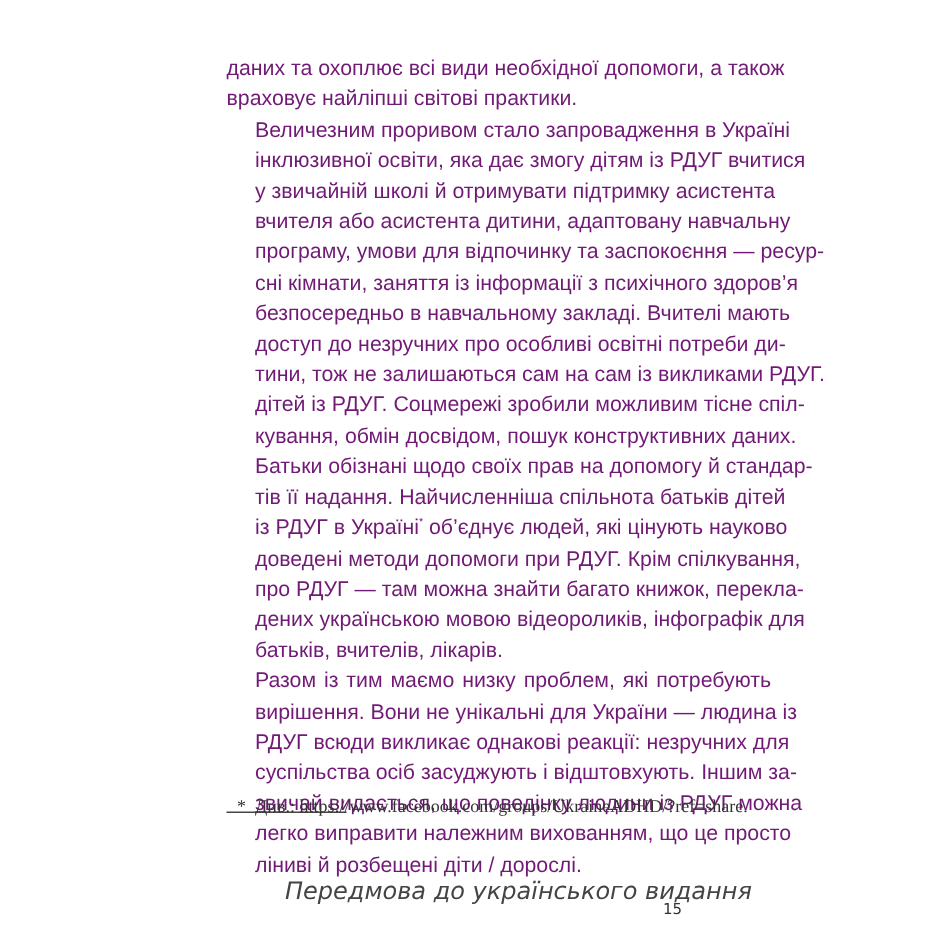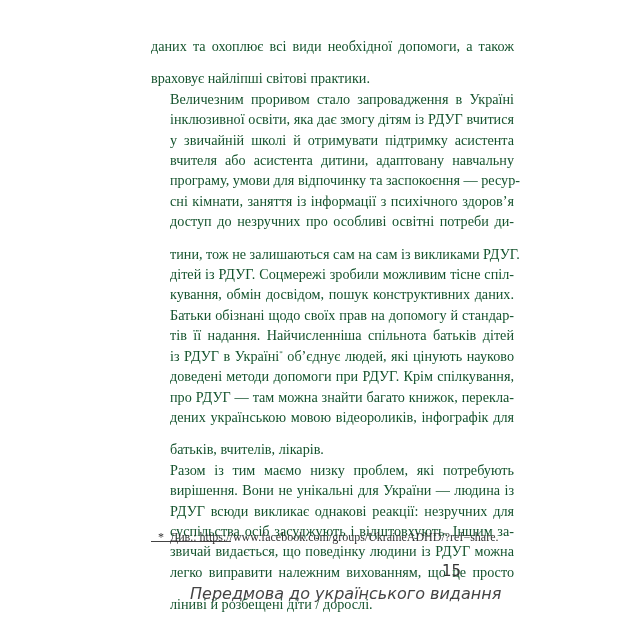--- a/index.html
+++ b/index.html
@@ -1,61 +1,62 @@
 <!DOCTYPE html>
 <html><head>
   <meta charset="utf-8">
   <style>
     html, body { margin: 0; padding: 0; background: #ffffff; }
     body { width: 630px; height: 630px; position: relative; overflow: hidden; }
     .page {
       position: absolute; left: 151px; top: 36px; width: 363px;
-      font-family: Liberation Serif, serif;
-      font-size: 14.2px; line-height: 20.4px; color: #14532d;
+      font-family: Liberation Sans, sans-serif;
+      font-size: 14.2px; line-height: 20.4px; color: #701a75;
       text-align: justify;
     }
     .page p { margin: 0; }
     .page p.indent { text-indent: 19px; }
     .line { display: block; text-align: justify; text-align-last: justify; white-space: nowrap; }
-    .line.last { text-align-last: left; margin-top: 12px; }
+    .line.last { text-align-last: left; }
     sup.fn { font-size: 7px; vertical-align: 6px; line-height: 0; }
     .footnote-rule {
       position: absolute; left: 151px; top: 541px; width: 80px; height: 0;
       border-top: 1px solid #444;
     }
     .footnote {
       position: absolute; left: 158px; top: 530px;
       font-family: "Liberation Serif", "DejaVu Serif", serif;
       font-size: 12px; color: #333; white-space: nowrap; text-align: center;
     }
     .running-footer {
       position: absolute; left: 190px; top: 584px;
       font-family: "DejaVu Sans", sans-serif; font-style: italic;
       font-size: 16px; color: #444; white-space: nowrap;
     }
     .page-number {
-      position: absolute; left: 442px; top: 562px;
-      font-family: "DejaVu Sans", sans-serif; font-size: 15px; color: #333;
+      position: absolute; left: 442px; top: 601px;
+      font-family: "DejaVu Sans", sans-serif; font-size: 10px; color: #333;
     }
   </style>
 </head>
 <body>
 
 <div class="page">
   <p>
     <span class="line">даних та охоплює всі види необхідної допомоги, а також</span>
     <span class="line last">враховує найліпші світові практики.</span>
   </p>
   <p class="indent">
     <span class="line">Величезним проривом стало запровадження в Україні</span>
     <span class="line">інклюзивної освіти, яка дає змогу дітям із РДУГ вчитися</span>
     <span class="line">у звичайній школі й отримувати підтримку асистента</span>
     <span class="line">вчителя або асистента дитини, адаптовану навчальну</span>
     <span class="line">програму, умови для відпочинку та заспокоєння — ресур-</span>
     <span class="line">сні кімнати, заняття із інформації з психічного здоров’я</span>
+    <span class="line">безпосередньо в навчальному закладі. Вчителі мають</span>
     <span class="line">доступ до незручних про особливі освітні потреби ди-</span>
     <span class="line last">тини, тож не залишаються сам на сам із викликами РДУГ.</span>
   </p>
   <p class="indent">
     <span class="line">дітей із РДУГ. Соцмережі зробили можливим тісне спіл-</span>
     <span class="line">кування, обмін досвідом, пошук конструктивних даних.</span>
     <span class="line">Батьки обізнані щодо своїх прав на допомогу й стандар-</span>
     <span class="line">тів її надання. Найчисленніша спільнота батьків дітей</span>
     <span class="line"><span>із РДУГ в Україні</span><sup class="fn">*</sup><span> об’єднує людей, які цінують науково</span></span>
     <span class="line">доведені методи допомоги при РДУГ. Крім спілкування,</span>

